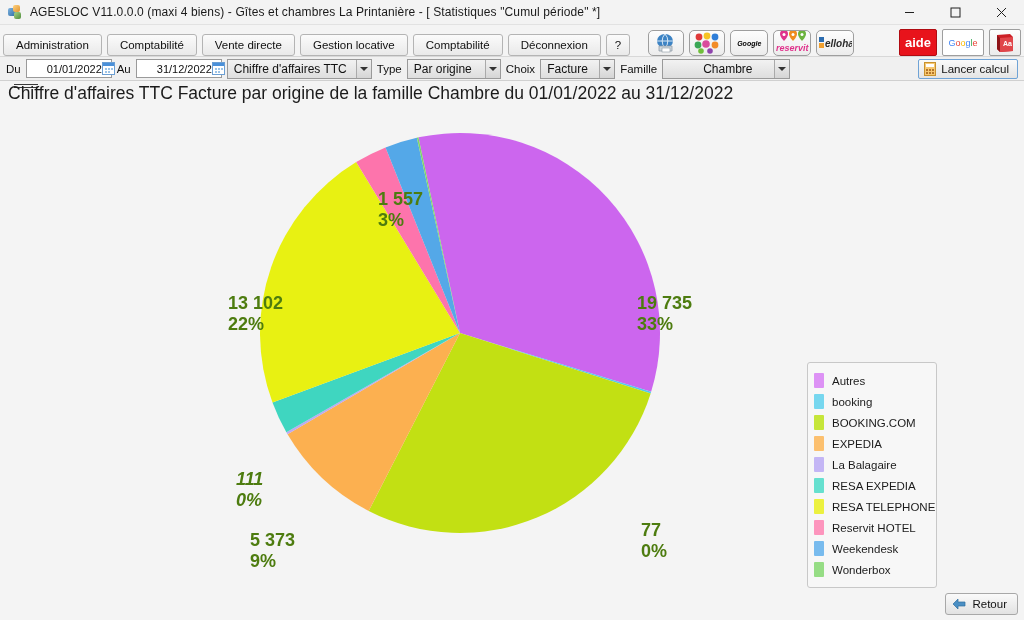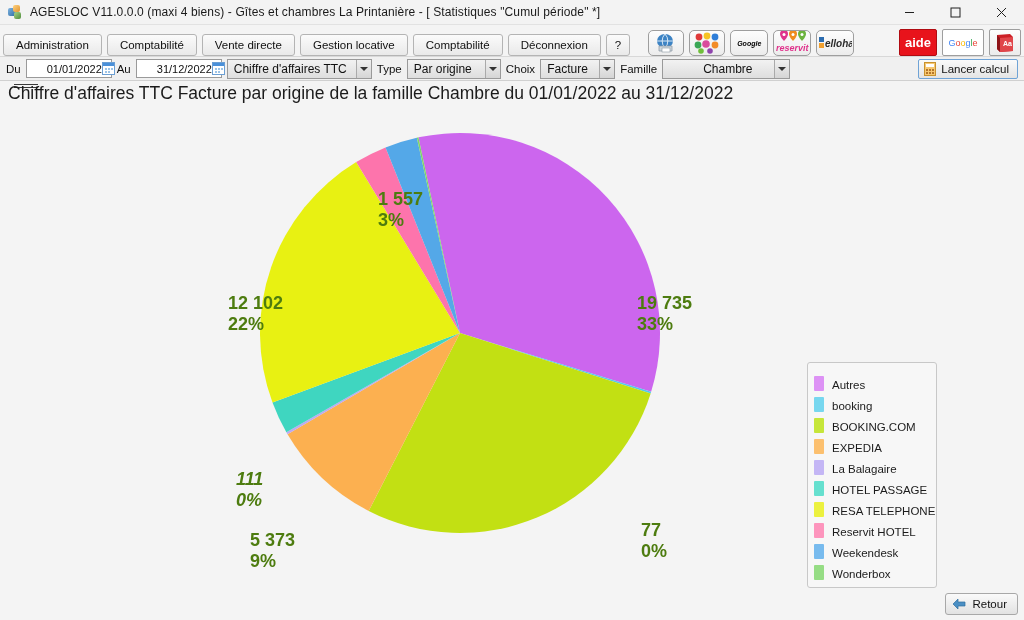--- a/index.html
+++ b/index.html
@@ -284,21 +284,21 @@
     position: absolute;
     left: 807px; top: 281px;
     width: 130px;
     background: #f7f7f7;
     border: 1px solid #c8c8c8;
     border-radius: 3px;
     padding: 7px 6px 7px 6px;
   }
   .legend-row {
     display: flex;
-    align-items: flex-end;
+    align-items: center;
     height: 21px;
     gap: 8px;
   }
   .legend-swatch {
     width: 10px; height: 15px;
     flex: 0 0 auto;
     border-radius: 1px;
   }
   .legend-text {
     font-size: 11.5px;
@@ -502,21 +502,21 @@
     <div id="pie-labels">
         <div class="pie-label" style="left: 378px; top: 108px;">
           <div>1 557</div>
           <div>3%</div>
         </div>
         <div class="pie-label" style="left: 637px; top: 212px;">
           <div>19 735</div>
           <div>33%</div>
         </div>
         <div class="pie-label" style="left: 228px; top: 212px;">
-          <div>12 102</div>
+          <div>13 102</div>
           <div>22%</div>
         </div>
         <div class="pie-label" style="left: 236px; top: 388px; font-style: italic;">
           <div>111</div>
           <div>0%</div>
         </div>
         <div class="pie-label" style="left: 250px; top: 449px;">
           <div>5 373</div>
           <div>9%</div>
         </div>
@@ -543,21 +543,21 @@
           <div class="legend-row">
             <span class="legend-swatch" style="background: linear-gradient(90deg, rgb(252, 192, 111), rgb(252, 192, 111)) rgb(252, 192, 111);"></span>
             <span class="legend-text">EXPEDIA</span>
           </div>
           <div class="legend-row">
             <span class="legend-swatch" style="background: linear-gradient(90deg, rgb(196, 182, 245), rgb(196, 182, 245)) rgb(196, 182, 245);"></span>
             <span class="legend-text">La Balagaire</span>
           </div>
           <div class="legend-row">
             <span class="legend-swatch" style="background: linear-gradient(90deg, rgb(102, 224, 207), rgb(102, 224, 207)) rgb(102, 224, 207);"></span>
-            <span class="legend-text">HOTEL PASSAGE</span>
+            <span class="legend-text">RESA EXPEDIA</span>
           </div>
           <div class="legend-row">
             <span class="legend-swatch" style="background: linear-gradient(90deg, rgb(236, 241, 63), rgb(236, 241, 63)) rgb(236, 241, 63);"></span>
             <span class="legend-text">RESA TELEPHONE</span>
           </div>
           <div class="legend-row">
             <span class="legend-swatch" style="background: linear-gradient(90deg, rgb(253, 149, 189), rgb(253, 149, 189)) rgb(253, 149, 189);"></span>
             <span class="legend-text">Reservit HOTEL</span>
           </div>
           <div class="legend-row">

